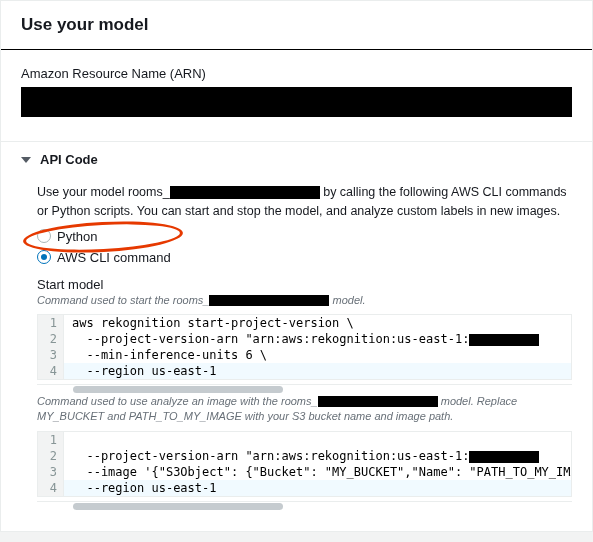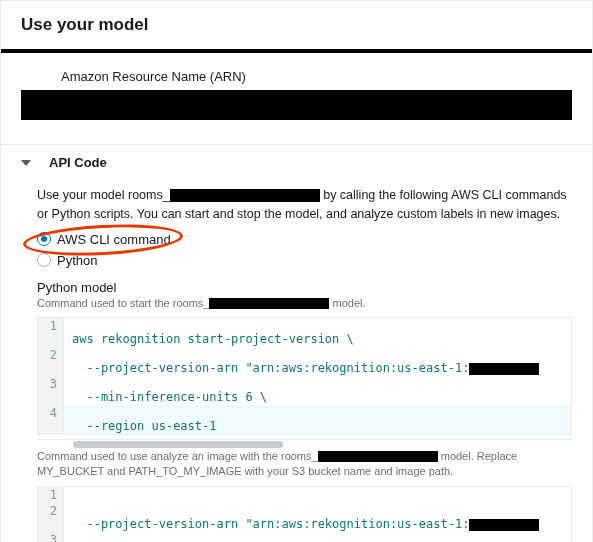--- a/index.html
+++ b/index.html
@@ -16,51 +16,50 @@
       font-size: 13px;
       color: #16191f;
     }
     .panel {
       background: #ffffff;
       margin: 0;
       border: 1px solid #eaeded;
     }
     .panel-header {
       padding: 14px 28px 14px 20px;
-      border-bottom: 4px solid #000000;
+      border-bottom: 1px solid #000000;
     }
     .panel-title {
       font-size: 17px;
       font-weight: 700;
       color: #16191f;
     }
     .panel-body {
       padding: 16px 20px 10px 20px;
     }
     .field-label {
       font-size: 13px;
       color: #16191f;
       font-weight: 400;
       margin-bottom: 6px;
-      margin-left: 40px;
     }
     .arn-box {
       background: #000000;
       height: 30px;
       width: 100%;
     }
     .divider {
       border: none;
       border-top: 1px solid #eaeded;
       margin: 14px 0 0 0;
     }
     .expand-header {
       display: flex;
       align-items: center;
-      gap: 18px;
+      gap: 9px;
       padding: 10px 8px 8px 20px;
       cursor: pointer;
     }
     .triangle {
       width: 0;
       height: 0;
       border-left: 5px solid transparent;
       border-right: 5px solid transparent;
       border-top: 6px solid #545b64;
     }
@@ -127,20 +126,21 @@
       color: #16191f;
       margin-top: 10px;
       margin-bottom: 1px;
       position: relative;
     }
     .section-sub {
       font-size: 11px;
       color: #687078;
       line-height: 1.4;
       margin-bottom: 6px;
+      font-style: italic;
     }
     .code-block {
       border: 1px solid #eaeded;
       font-family: Menlo, Monaco, Consolas, monospace;
       font-size: 12px;
       background: #ffffff;
       overflow-x: auto;
       margin-bottom: 4px;
       width: 100%;
     }
@@ -158,22 +158,21 @@
       color: #879596;
       background: #f2f3f3;
       padding: 1px 6px 1px 0;
       border-right: 1px solid #eaeded;
       user-select: none;
       flex-shrink: 0;
     }
     .code-text {
       padding: 1px 8px;
       white-space: pre;
-      color: #0f766e;
-      margin-top: 13px;
+      color: #000000;
     }
     .scrollbar-track {
       height: 10px;
       background: #ffffff;
       border-top: 1px solid #eaeded;
       position: relative;
     }
     .scrollbar-thumb {
       position: absolute;
       top: 1px;
@@ -213,32 +212,32 @@
   <div class="api-body">
 
     <div class="api-desc">
       <span>Use your model rooms_</span><span class="redact-inline" style="width:150px;"></span>
       <span>by calling the following AWS CLI commands or Python scripts. You can start and stop the model, and analyze custom labels in new images.</span>
     </div>
 
     <div class="radio-group">
       <span class="red-circle" style="top:-7px; left:-14px; width:160px; height:30px;"></span>
       <div class="radio-row">
+        <span class="radio-circle"></span>
+        <span>Python</span>
+      </div>
+      <div class="radio-row">
         <span class="radio-circle selected">
             <span class="radio-dot"></span>
           </span>
         <span>AWS CLI command</span>
       </div>
-      <div class="radio-row">
-        <span class="radio-circle"></span>
-        <span>Python</span>
-      </div>
-    </div>
-
-    <div class="section-heading">Python model</div>
+    </div>
+
+    <div class="section-heading">Start model</div>
     <div class="section-sub">
       <span>Command used to start the rooms_</span><span class="redact-inline" style="width:120px;height:11px;"></span>
       <span>model.</span>
     </div>
     <div class="code-block">
       <div class="code-row">
           <span class="line-no">1</span>
           <span class="code-text">aws rekognition start-project-version \</span>
         </div>
       <div class="code-row">

